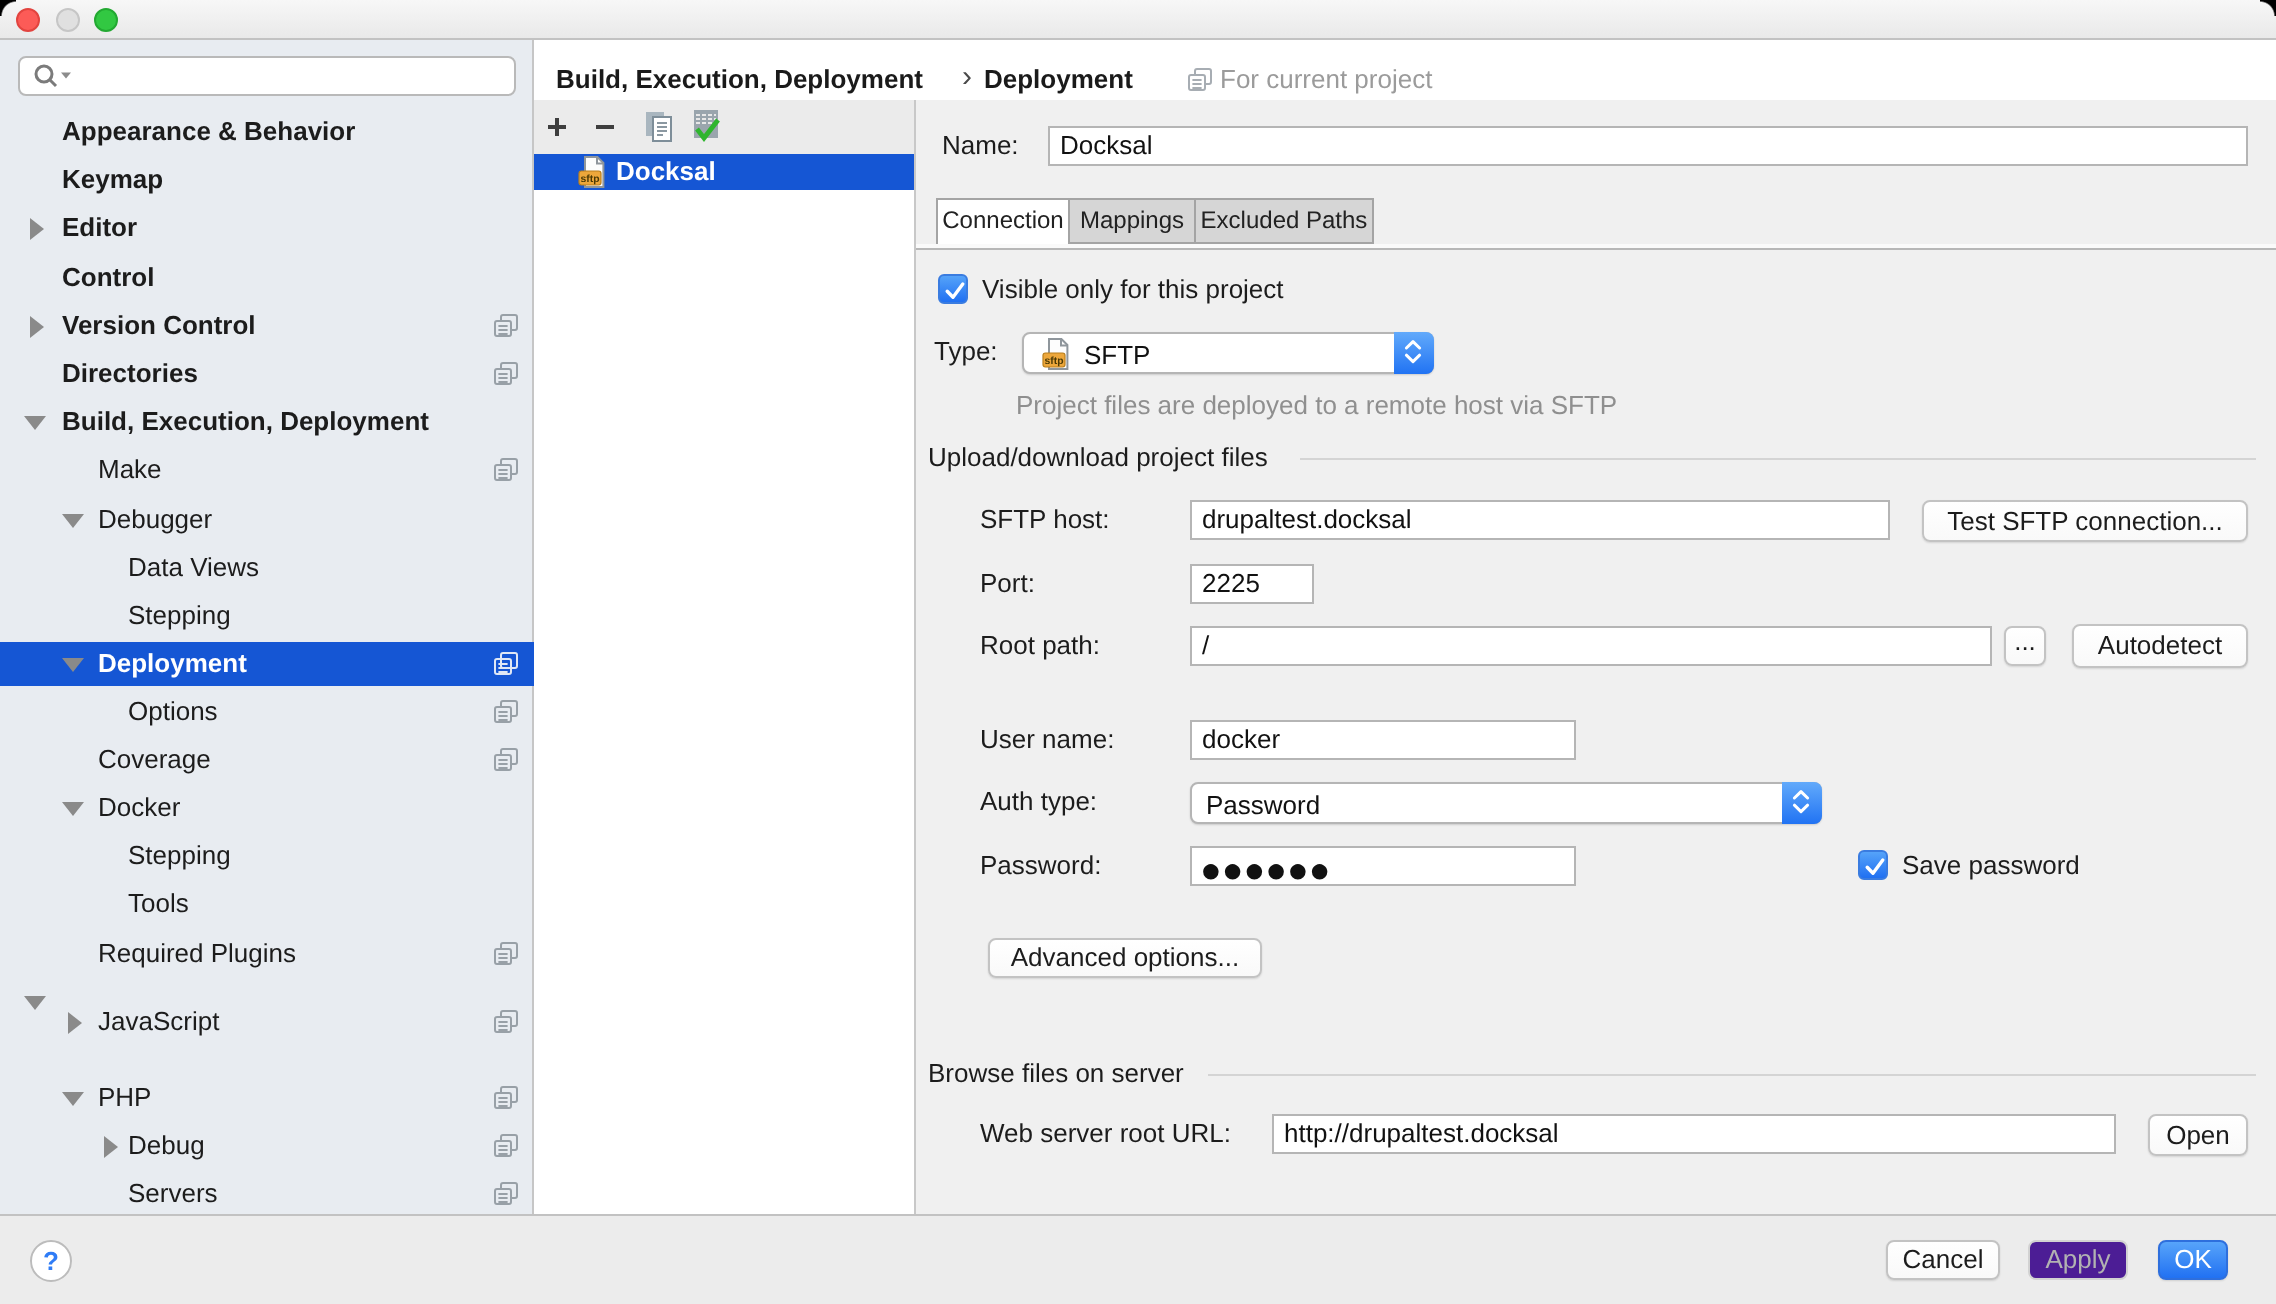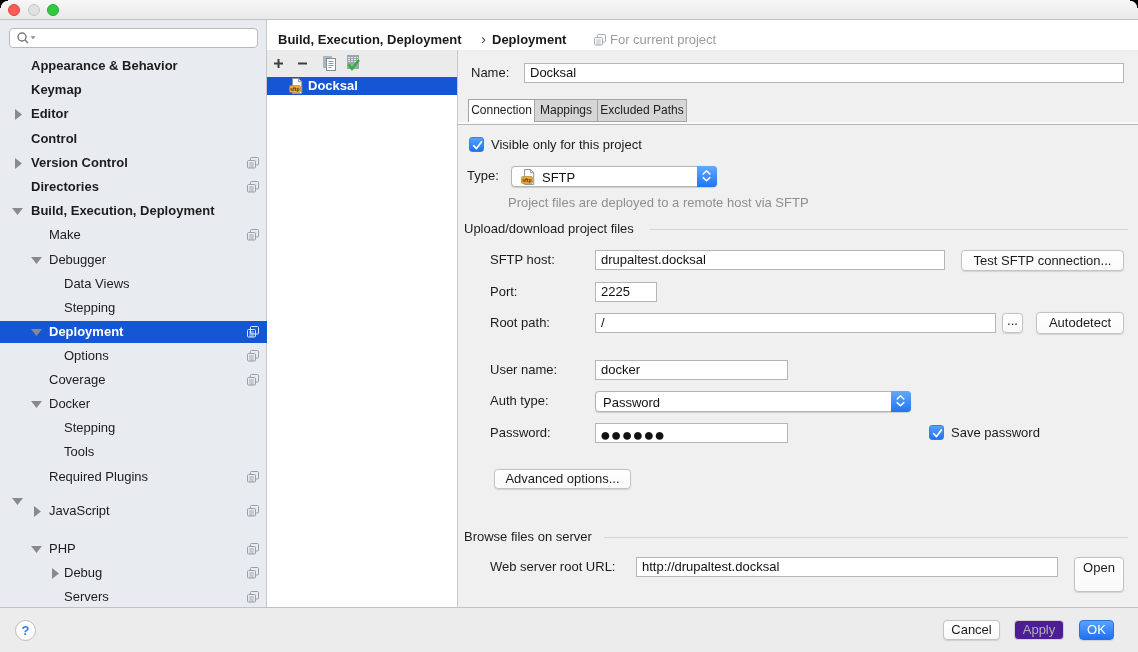--- a/index.html
+++ b/index.html
@@ -292,17 +292,17 @@
     <svg width="15" height="15" viewBox="0 0 15 15" style="position:absolute;left:0;top:0">
       <path d="M3.6 7.6l2.9 3 4.9-6.6" stroke="#fff" stroke-width="1.7" fill="none" stroke-linecap="round" stroke-linejoin="round"></path>
     </svg>
   </div>
 <div class="lbl" style="left:951px;top:423px">Save password</div>
 <div class="btn" style="left:494px;top:469px;width:137px;height:20px;line-height:18px">Advanced options...</div>
 <div class="lbl" style="left:464px;top:527px;font-size:13px">Browse files on server</div>
 <div class="seclines" style="left:604px;top:537px;width:524px"></div>
 <div class="lbl" style="left:490px;top:557px">Web server root URL:</div>
 <div class="input" style="left:636px;top:557px;width:422px;height:20px">http://drupaltest.docksal</div>
-<div class="btn" style="left:1074px;top:557px;width:50px;height:35px;line-height:19px">Open</div>
+<div class="btn" style="left:1074px;top:557px;width:50px;height:21px;line-height:19px">Open</div>
 <div style="position:absolute;left:15px;top:620px;width:21px;height:21px;border-radius:50%;background:#fff;border:1px solid #bcbcbc;text-align:center;font-size:13px;line-height:19px;color:#2f7cf6;font-weight:700">?</div>
 <div class="btn" style="left:943px;top:620px;width:57px;height:20px;line-height:18px">Cancel</div>
 <div class="btn" style="left:1014px;top:620px;width:50px;height:20px;line-height:18px;color:#b2b2b2;background:#4c1d95;border-color:#d2d2d2;box-shadow:none">Apply</div>
 <div class="btn" style="left:1079px;top:620px;width:35px;height:20px;line-height:18px;background:linear-gradient(#57a4fa,#2171f2);border-color:#2e6fdd;color:#fff">OK</div>
 
 </body></html>

